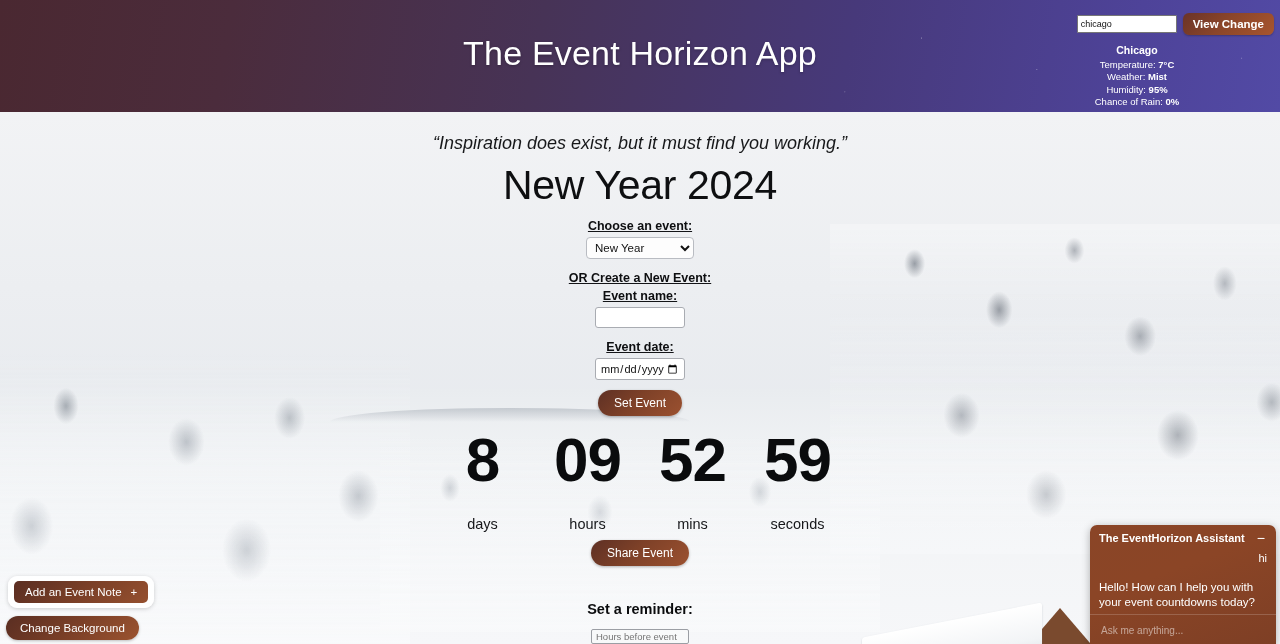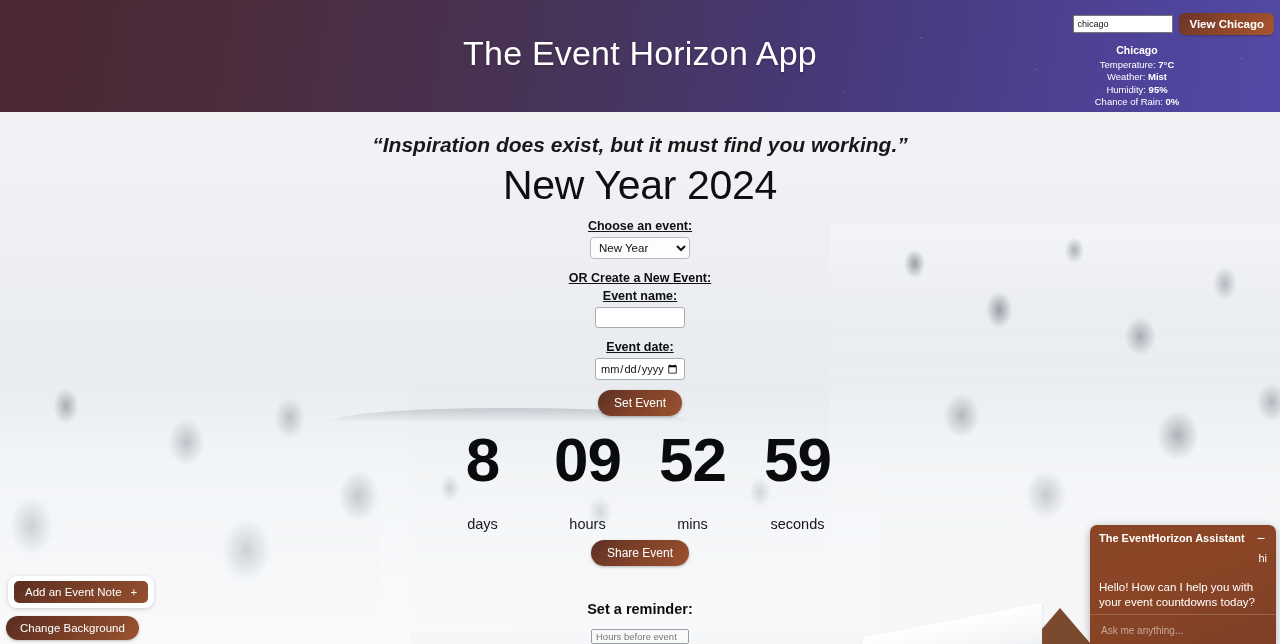--- a/index.html
+++ b/index.html
@@ -169,22 +169,22 @@
   .weather-info b { font-weight: bold; }
 
   
   .content {
     position: absolute; left: 0; top: 112px; width: 1280px; height: 532px;
   }
   .quote {
     position: absolute; left: 0; right: 0; top: 21px;
     text-align: center;
     font-style: italic;
-    font-size: 21px;
-    font-weight: 700;
+    font-size: 18px;
+    font-weight: 400;
     color: #17181a;
   }
   .event-title {
     position: absolute; left: 0; right: 0; top: 50px;
     text-align: center;
     font-size: 41px;
     color: #0e0f11;
     font-weight: normal;
     letter-spacing: -.3px;
   }
@@ -196,21 +196,21 @@
     text-decoration: underline;
   }
   .form-label {
     font-size: 12.5px;
     font-weight: bold;
     margin: 0 0 4px;
     color: #0d0e10;
   }
   .form-label.sp { margin-top: 12px; }
   .select-event {
-    width: 100px; height: 22px;
+    width: 108px; height: 22px;
     font-size: 11.5px;
     font-family: "Liberation Sans", sans-serif;
     border: 1px solid #b9bcc2;
     border-radius: 4px;
     background: #fdfdfd;
     color: #111;
     padding: 0 4px;
     outline: none;
     cursor: pointer;
   }
@@ -381,21 +381,21 @@
   </div>
 
   <div class="header">
     <div class="stars"></div>
 
     <div class="app-title">The Event Horizon App</div>
 
     <div class="weather-box">
       <div class="weather-row1">
         <input class="city-input" type="text" value="chicago" style="">
-        <button class="btn-weather">View Chicago</button>
+        <button class="btn-weather">View Change</button>
       </div>
       <div class="weather-info">
         <span class="wname">Chicago</span>
         <div>
           <span class="lbl">Temperature:</span>
           <b>7°C</b>
         </div>
         <div>
           <span class="lbl">Weather:</span>
           <b>Mist</b>

